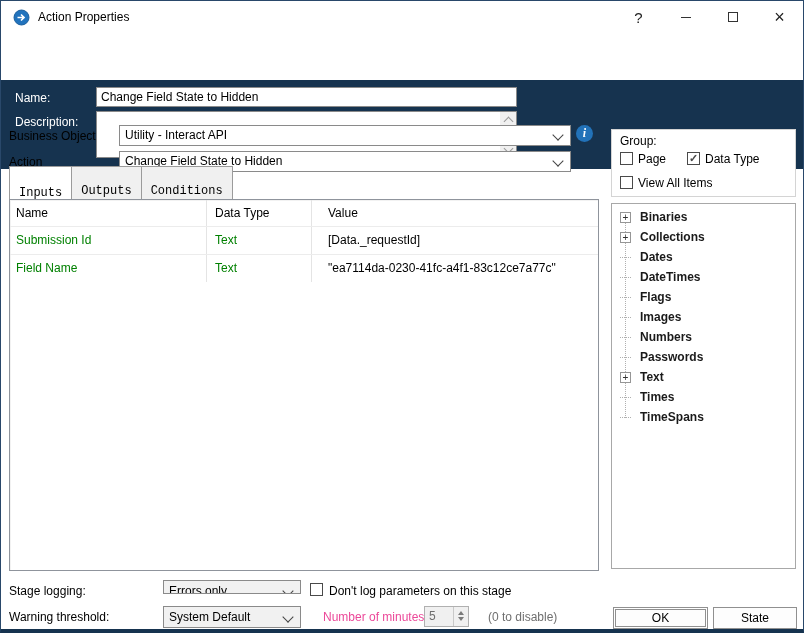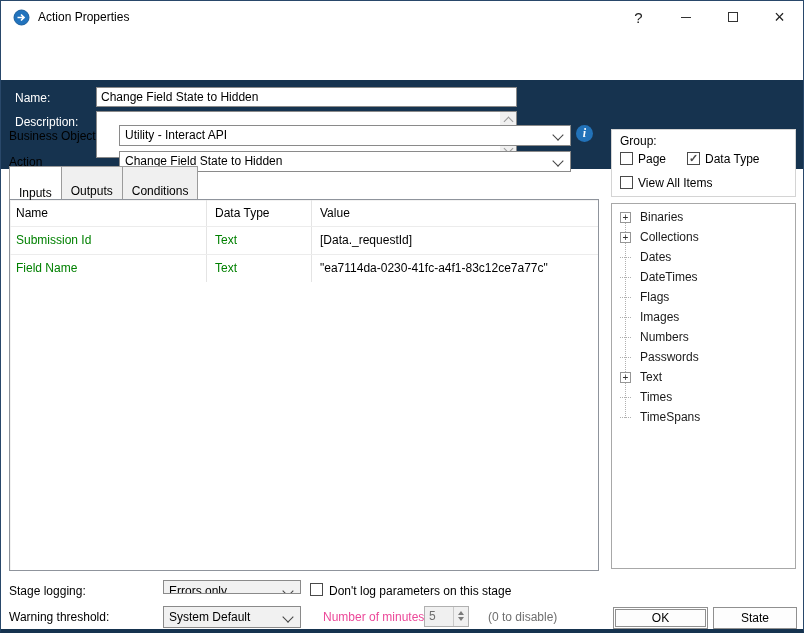--- a/index.html
+++ b/index.html
@@ -52,30 +52,30 @@
   .combo-bo{left:118px;top:124px;width:452px;}
   .combo-action{left:118px;top:150px;width:452px;}
   .combo .dd{position:absolute;right:8px;top:5px;width:7px;height:7px;
     border-right:1.4px solid #444;border-bottom:1.4px solid #444;transform:rotate(45deg);}
   .info-icon{position:absolute;left:575px;top:124px;width:17px;height:17px;border-radius:50%;
     background:var(--info-blue);color:#fff;text-align:center;line-height:17px;
     font-family:"Liberation Serif",serif;font-weight:bold;font-size:12px;font-style:italic;}
   
   .tabstrip{position:absolute;left:8px;top:176px;height:22px;display:flex;align-items:flex-end;z-index:3;}
   .tab{box-sizing:border-box;height:19px;line-height:17px;padding:16px 9px;background:#f0f0f0;
-    border:1px solid #9b9b9b;border-bottom:none;margin-right:-1px;}
+    border:1px solid #9b9b9b;border-bottom:none;margin-right:-1px;font-family:Liberation Mono, monospace;}
   .tab.selected{height:22px;line-height:21px;background:#fff;position:relative;z-index:4;}
   
   .table-panel{position:absolute;left:8px;top:198px;width:590px;height:372px;box-sizing:border-box;
     background:#fff;border:1px solid #8f949c;box-shadow:inset 1px 1px 0 #f2f2f2;}
   .thead{display:flex;height:26px;line-height:26px;color:#000;}
   .trow{display:flex;height:27px;line-height:27px;border-top:1px solid #ececec;}
   .c1{width:196px;box-sizing:border-box;padding-left:6px;overflow:hidden;white-space:nowrap;}
   .c2{width:105px;box-sizing:border-box;padding-left:8px;border-left:1px solid #e4e4e4;overflow:hidden;white-space:nowrap;}
-  .c3{flex:1;box-sizing:border-box;padding-left:8px;border-left:1px solid #e4e4e4;overflow:hidden;white-space:nowrap;}
+  .c3{flex:1;box-sizing:border-box;padding-left:16px;border-left:1px solid #e4e4e4;overflow:hidden;white-space:nowrap;}
   .green{color:var(--param-green);}
   
   .group-box{position:absolute;left:610px;top:128px;width:185px;height:68px;box-sizing:border-box;
     border:1px solid #d4d4d4;background:#fff;}
   .group-label{position:absolute;left:8px;top:4px;}
   .cb{position:absolute;width:13px;height:13px;box-sizing:border-box;border:1px solid #4a4a4a;background:#fff;
     text-align:center;}
   .cb .mark{display:block;font-size:11px;line-height:11px;color:#4a4a4a;font-weight:bold;}
   .cb-page{left:8px;top:22px;}
   .cb-page-label{position:absolute;left:26px;top:22px;}
@@ -84,21 +84,21 @@
   .cb-viewall{left:8px;top:46px;}
   .cb-viewall-label{position:absolute;left:26px;top:46px;}
   
   .tree-panel{position:absolute;left:610px;top:202px;width:185px;height:366px;box-sizing:border-box;
     border:1px solid #a8a8a8;background:#fff;}
   .tree-vline{position:absolute;left:13px;top:12px;height:202px;border-left:1px dotted #b0b0b0;}
   .tree-item{position:absolute;left:0;height:20px;width:100%;}
   .expander{position:absolute;left:8px;top:4px;width:11px;height:11px;box-sizing:border-box;
     border:1px solid #969696;background:#fff;text-align:center;line-height:9px;font-size:10px;color:#333;z-index:2;}
   .stub{position:absolute;left:8px;top:9px;width:11px;border-top:1px dotted #b0b0b0;}
-  .tree-label{position:absolute;left:28px;top:2px;font-weight:normal;color:#1a1a1a;text-align:right;}
+  .tree-label{position:absolute;left:28px;top:2px;font-weight:bold;color:#1a1a1a;text-align:right;}
   
   .stage-label{left:8px;top:583px;}
   .warn-label{left:8px;top:609px;}
   .combo-grey{background:#f1f1f1;}
   .combo-stage{left:162px;top:579px;width:138px;height:14px;line-height:20px;}
   .combo-warn{left:162px;top:605px;width:138px;height:22px;line-height:20px;}
   .combo-stage .dd,.combo-warn .dd{top:6px;}
   .dl-cb{left:309px;top:582px;}
   .dl-label{position:absolute;left:328px;top:583px;}
   .minutes-label{position:absolute;left:310px;top:609px;color:#ec4899;margin-left:12px;}

